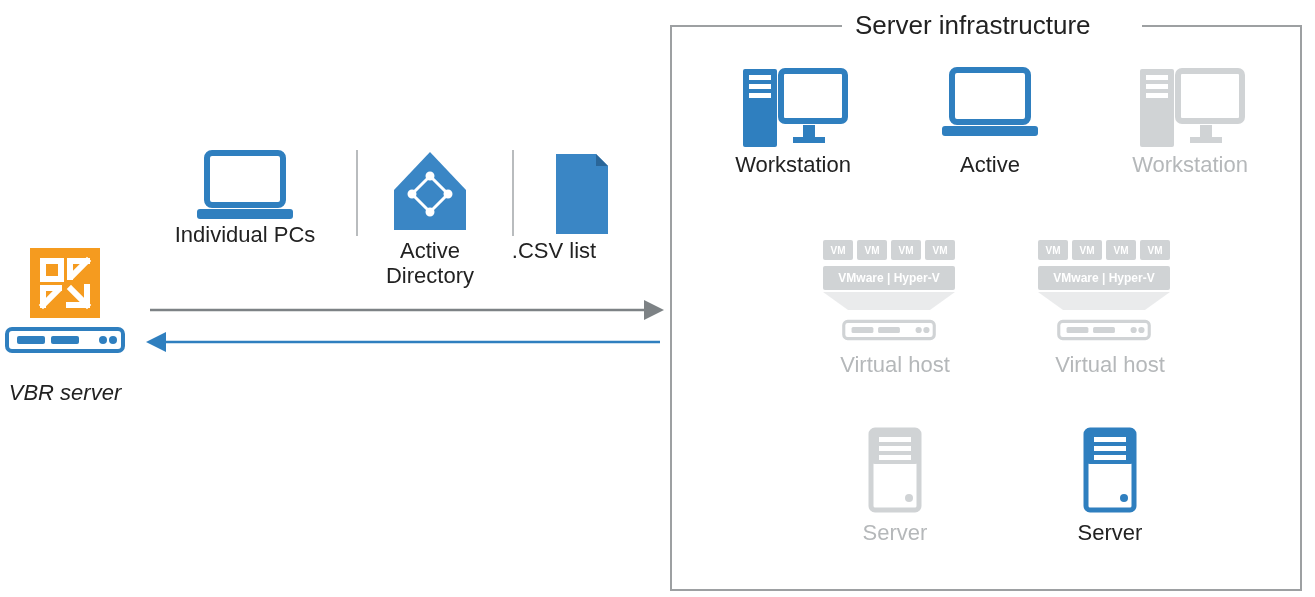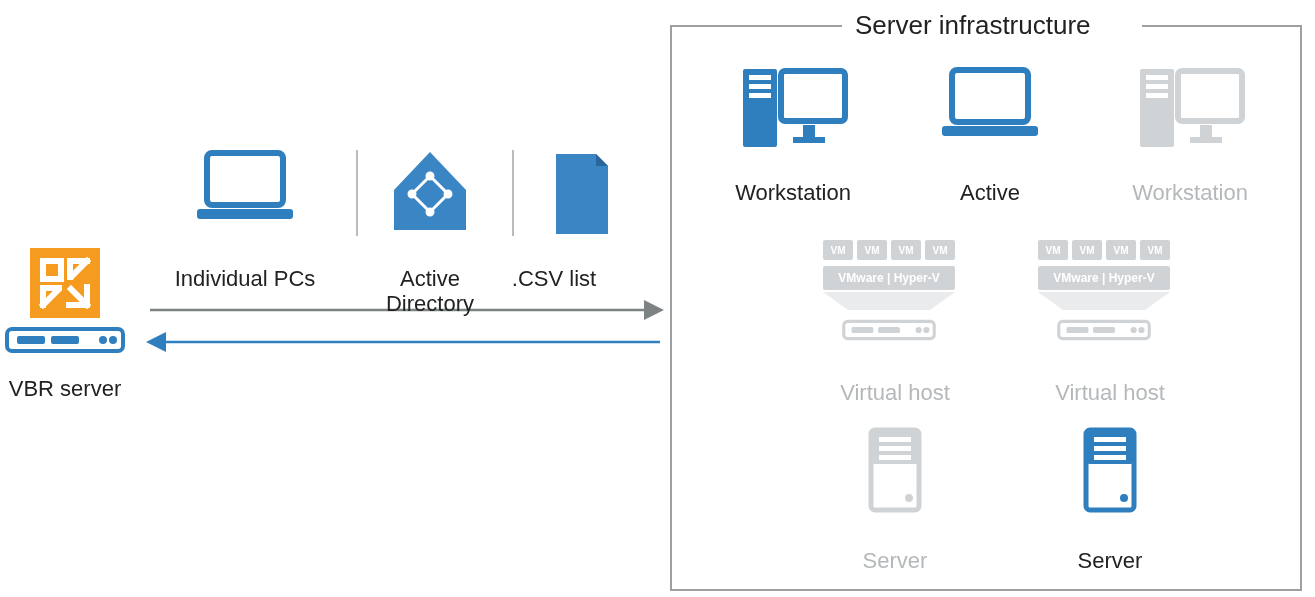--- a/index.html
+++ b/index.html
@@ -11,21 +11,20 @@
     font-family: "Segoe UI", "Helvetica Neue", Arial, sans-serif;
     color: #222;
     position: relative;
     overflow: hidden;
   }
   .lbl {
     font-size: 22px;
     text-align: center;
     line-height: 1.15;
     position: absolute;
-    margin-top: 28px;
   }
   .title-box-label {
     font-size: 26px;
     position: absolute;
   }
   .faded-lbl { color: #b5b8ba; }
 </style>
 </head>
 <body>
 
@@ -161,23 +160,23 @@
   <g transform="translate(895,470)" color="#d0d3d5">
     <use href="#ico-server"></use>
   </g>
   <g transform="translate(1110,470)" color="#2f7fbf">
     <use href="#ico-server"></use>
   </g>
 </svg>
 
 <div class="title-box-label" style="left:855px; top:10px;">Server infrastructure</div>
 
-<div class="lbl" style="left:4px; top:348px; width:122px;">VBR server</div>
+<div class="lbl" style="left:4px; top:380px; width:122px;font-style:italic;">VBR server</div>
 
-<div class="lbl" style="left:165px; top:238px; width:160px;">Individual PCs</div>
+<div class="lbl" style="left:165px; top:222px; width:160px;">Individual PCs</div>
 <div class="lbl" style="left:370px; top:238px; width:120px; white-space:pre-line;">Active
 Directory</div>
 <div class="lbl" style="left:504px; top:238px; width:100px;">.CSV list</div>
 
 <div class="lbl" style="left:723px; top:152px; width:140px;">Workstation</div>
 <div class="lbl" style="left:930px; top:152px; width:120px;">Active</div>
 <div class="lbl faded-lbl" style="left:1120px; top:152px; width:140px;">Workstation</div>
 
 <div class="lbl faded-lbl" style="left:825px; top:352px; width:140px;">Virtual host</div>
 <div class="lbl faded-lbl" style="left:1040px; top:352px; width:140px;">Virtual host</div>

